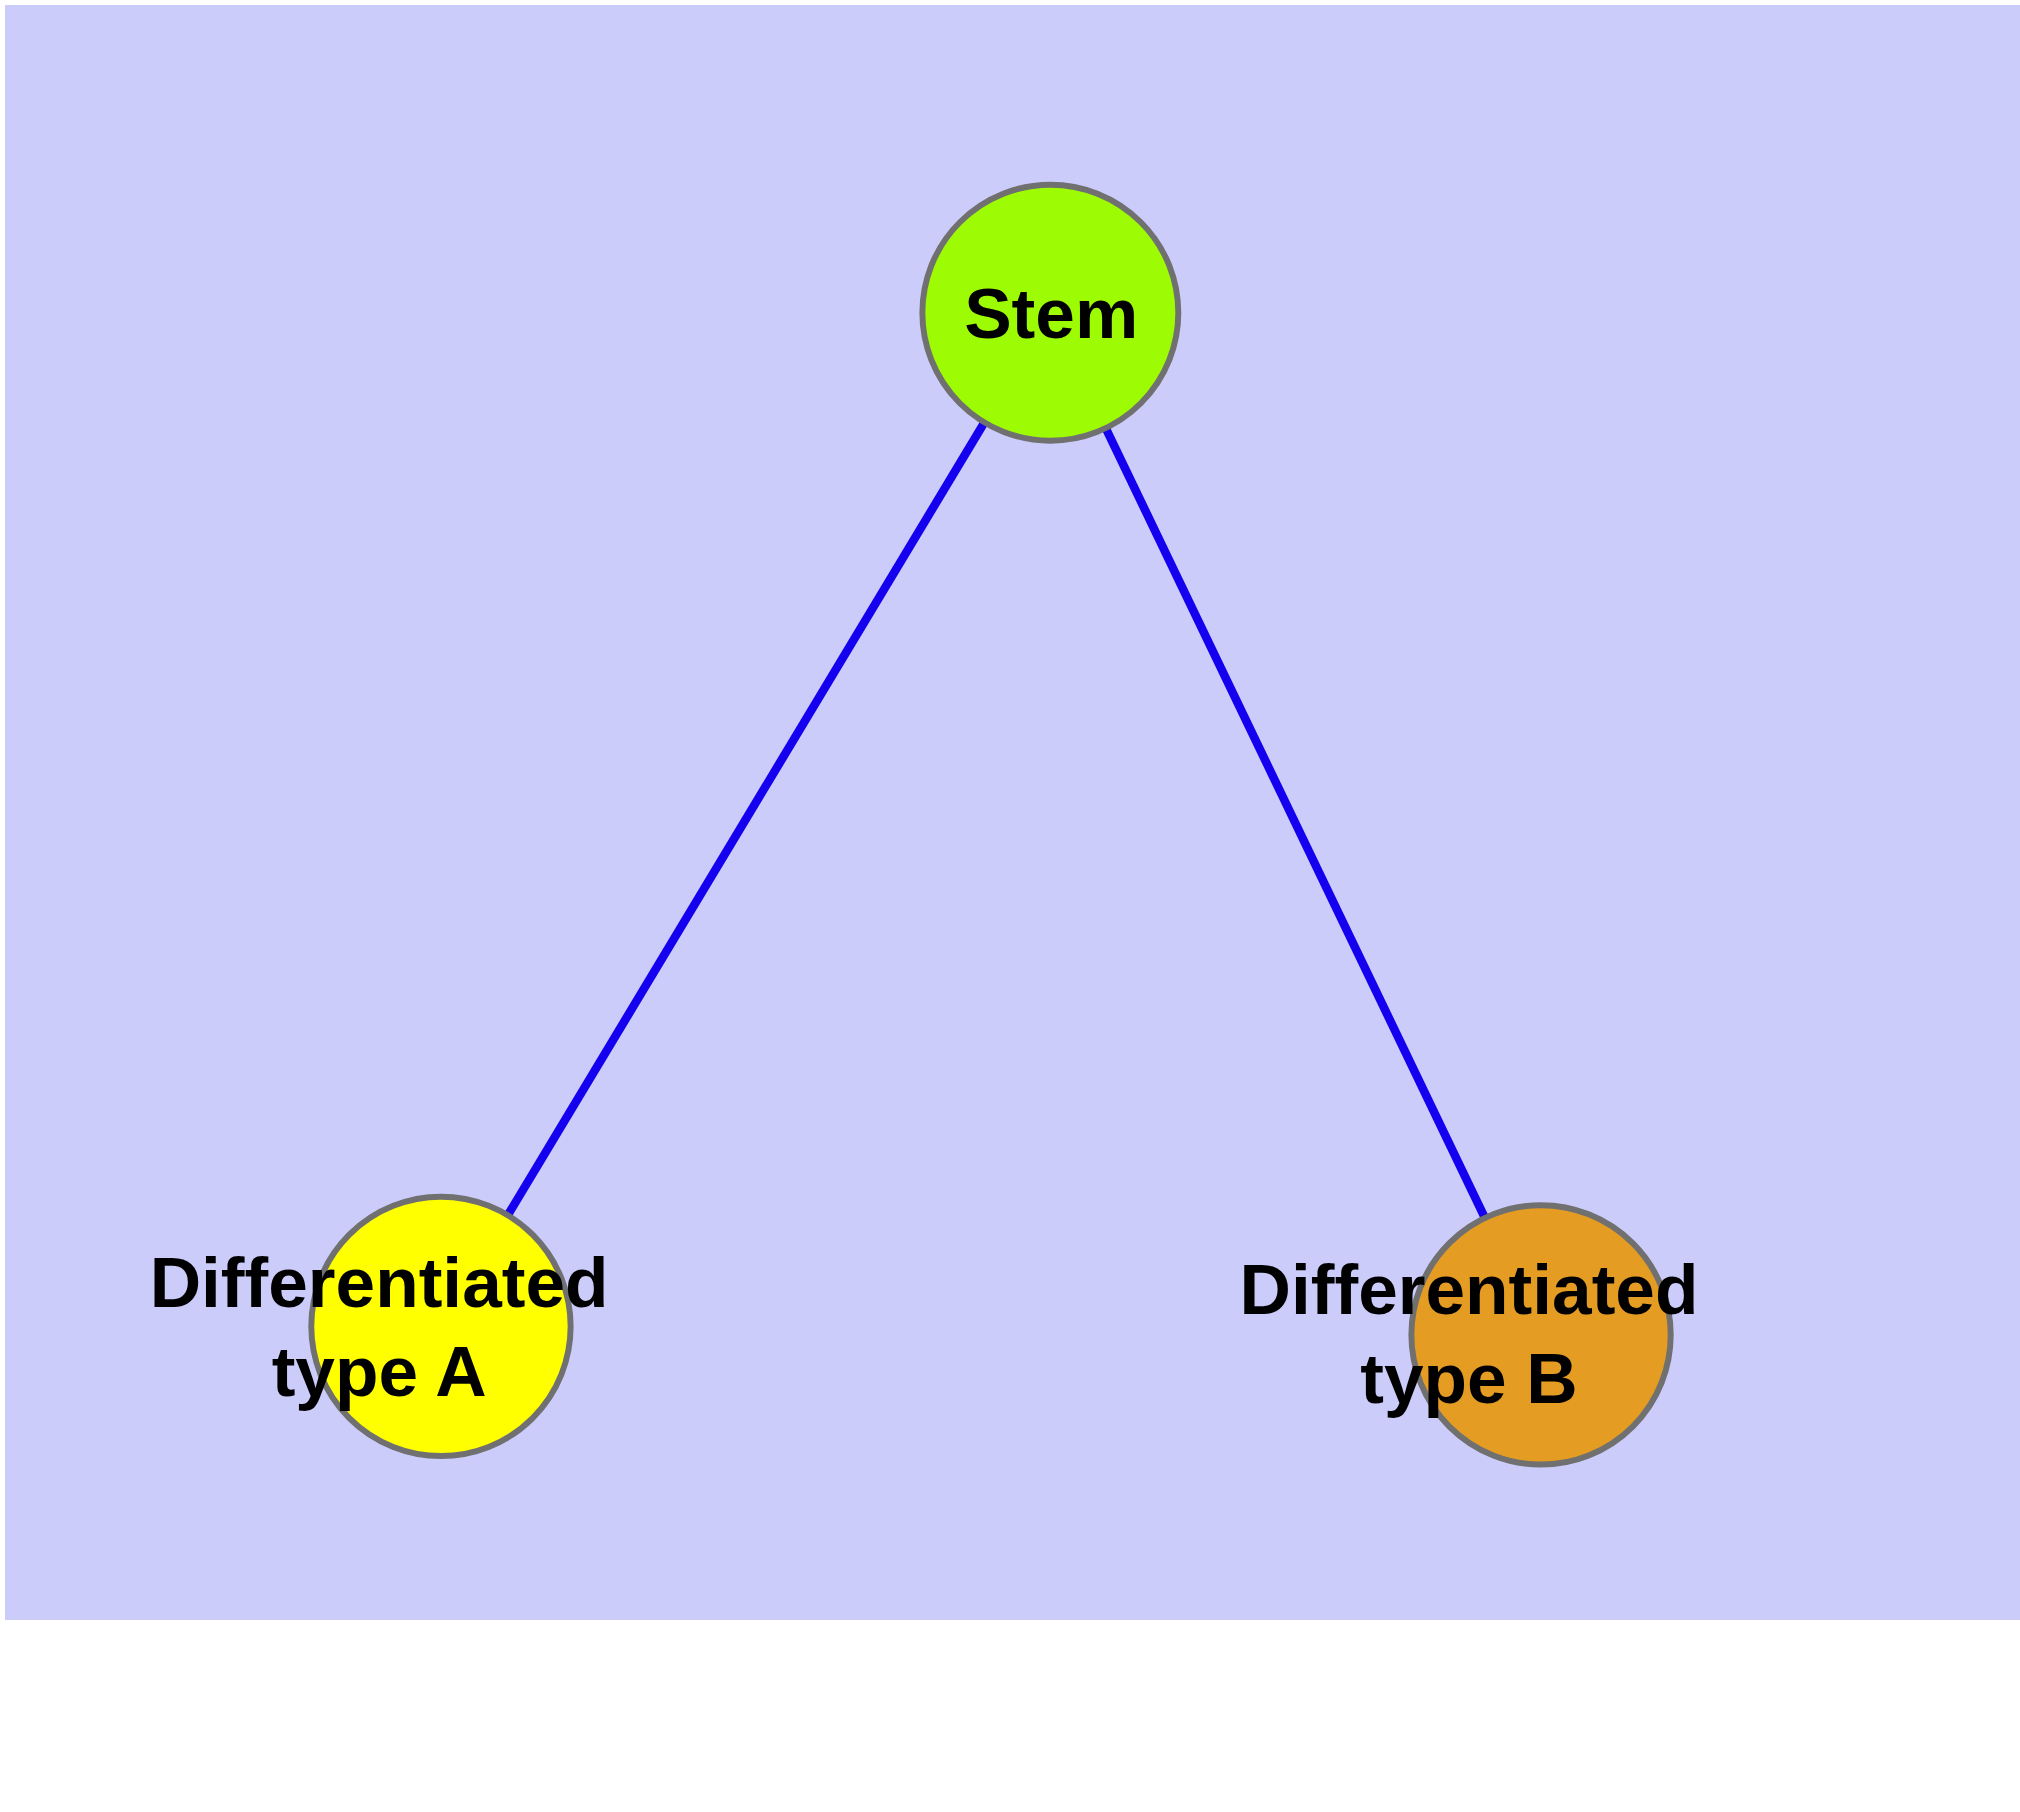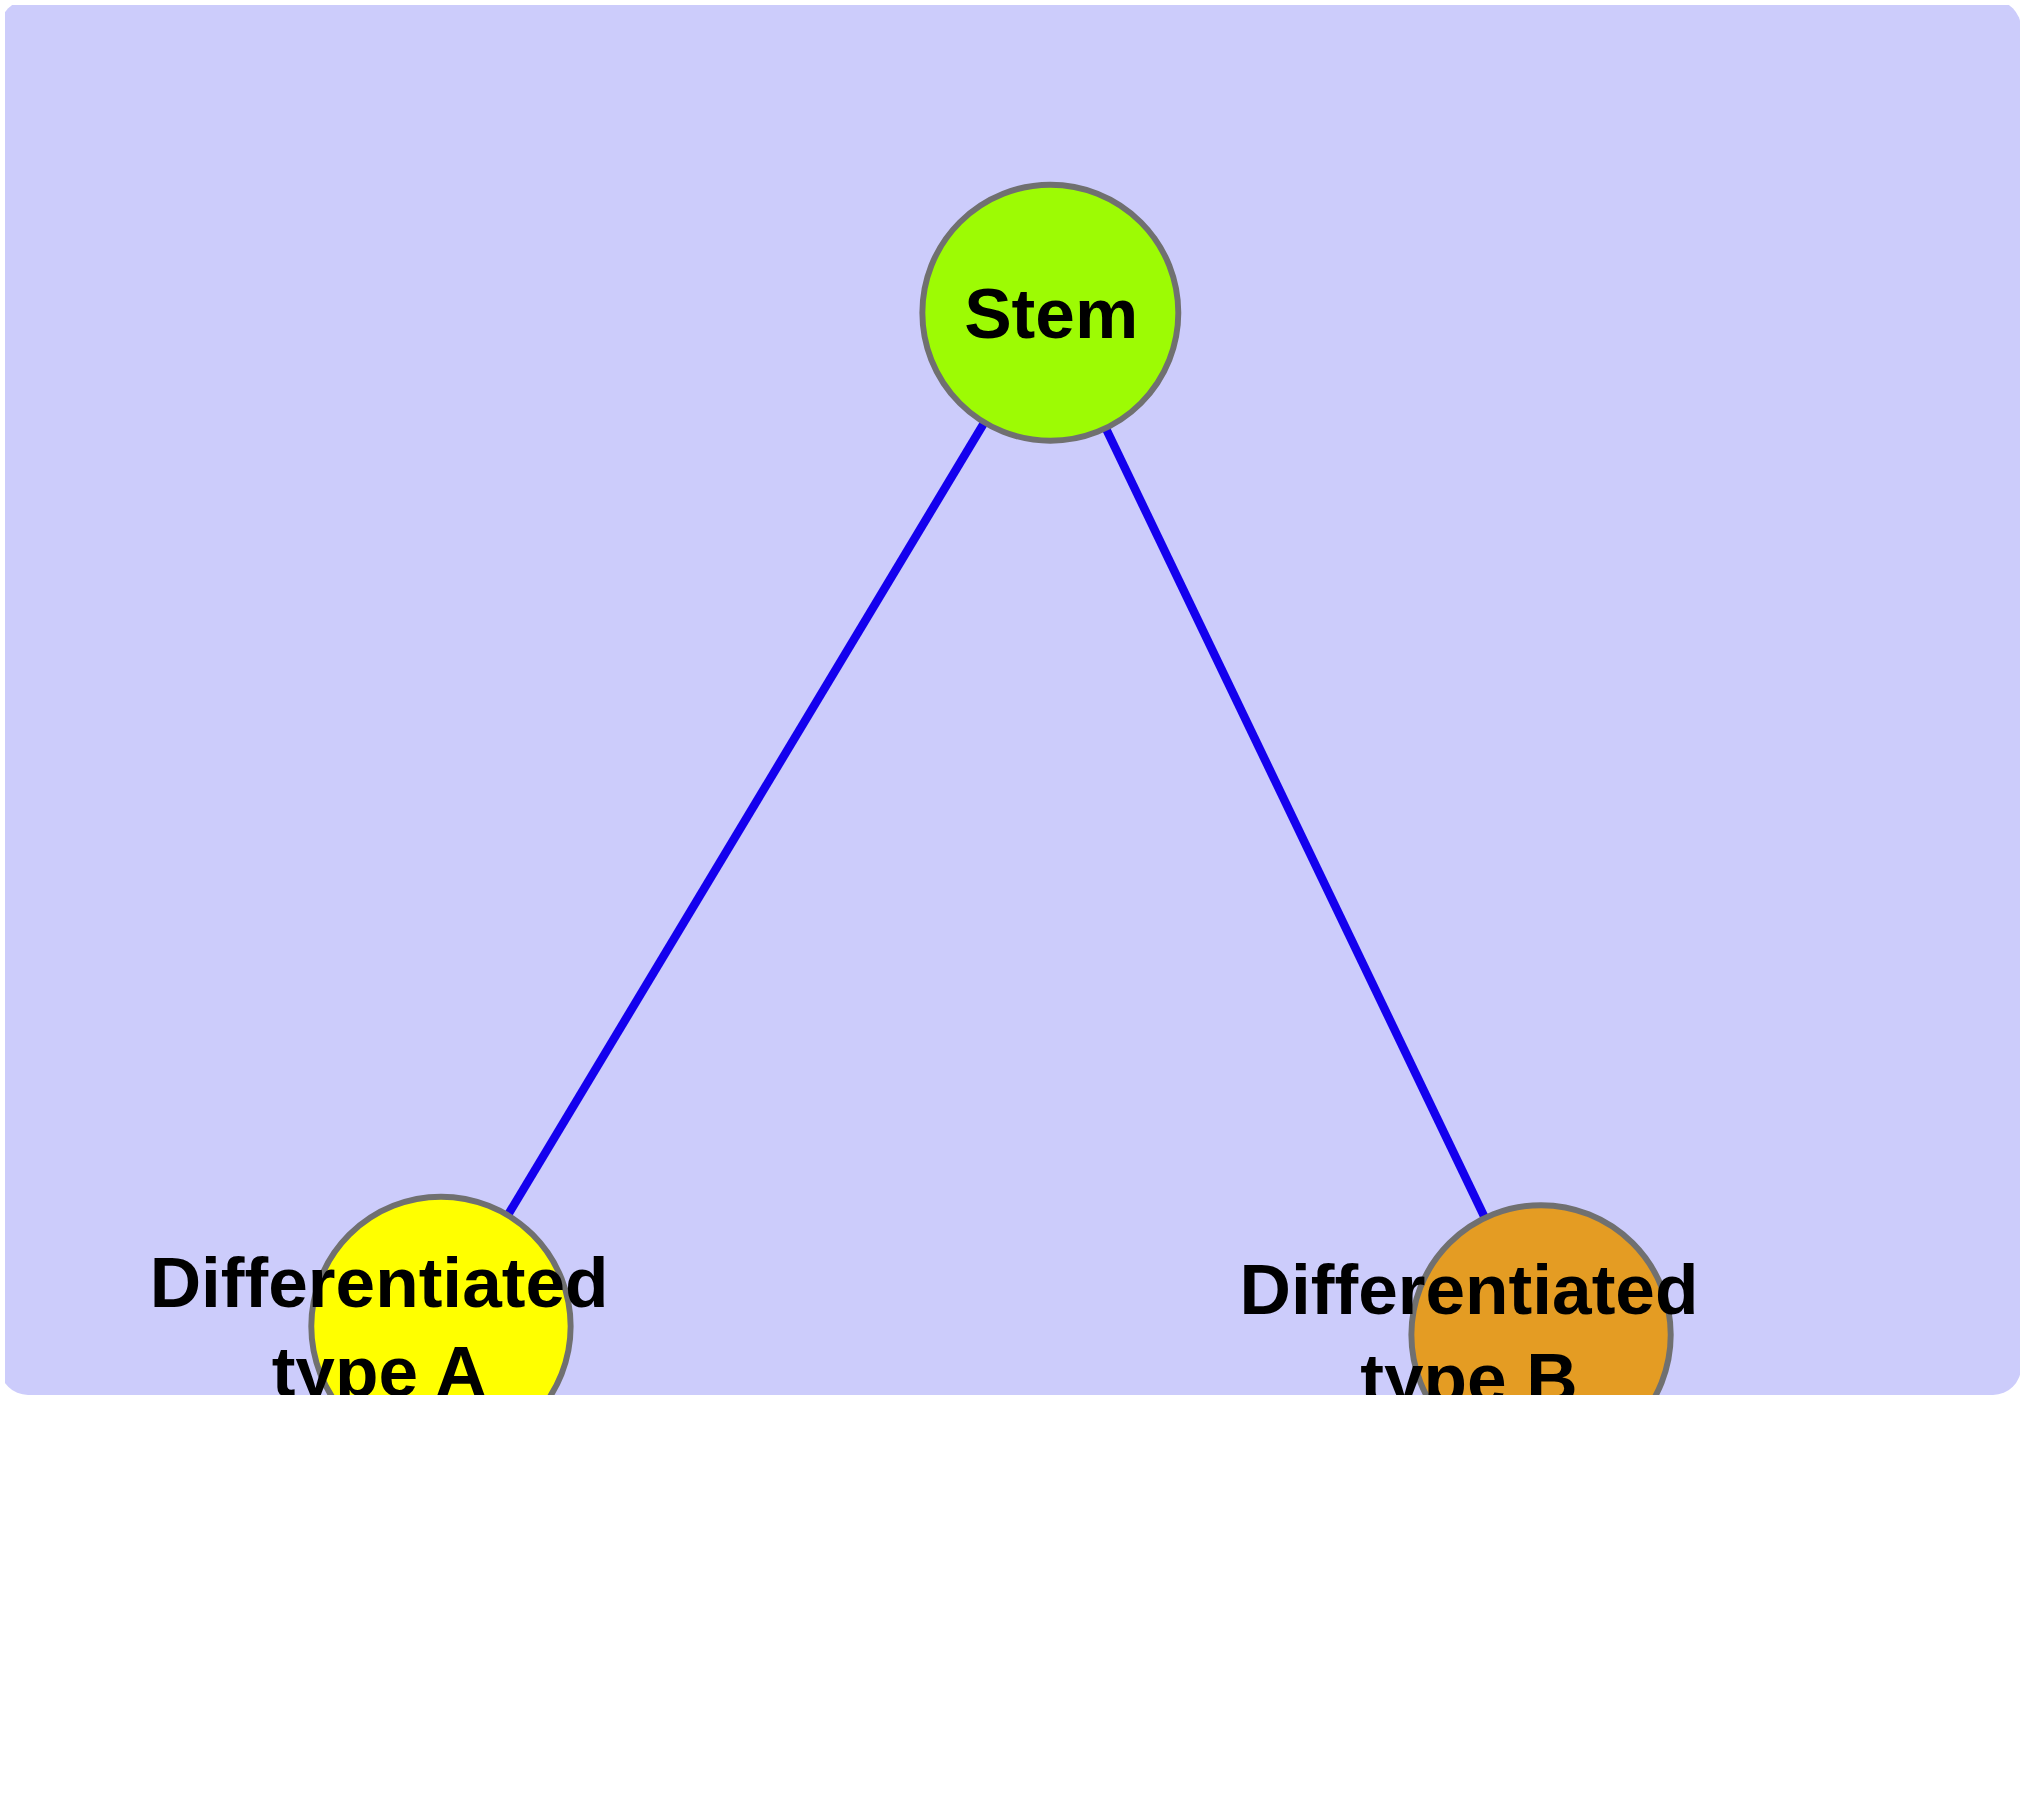--- a/index.html
+++ b/index.html
@@ -3,25 +3,24 @@
 <meta charset="utf-8">
 <style>
   html, body {
     margin: 0;
     padding: 0;
     background: #ffffff;
   }
   #canvas {
     position: relative;
     width: 2021px;
-    height: 1395px;
+    height: 1620px;
     background: #ffffff;
     overflow: hidden;
     font-family: "Liberation Sans", sans-serif;
-    border-radius: 28px;
   }
   #plot-bg {
     position: absolute;
     left: 5.1px;
     top: 5.1px;
     width: 2015px;
     height: 1807px;
     background: #ccccfb;
   }
   #graph-svg {

